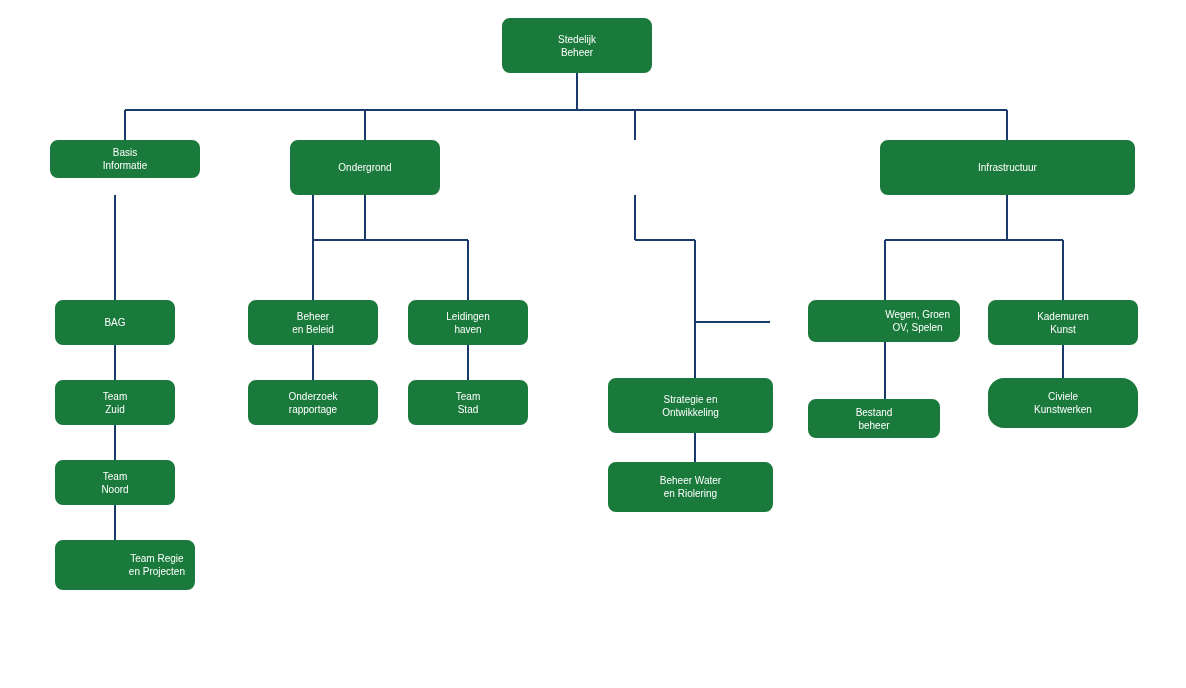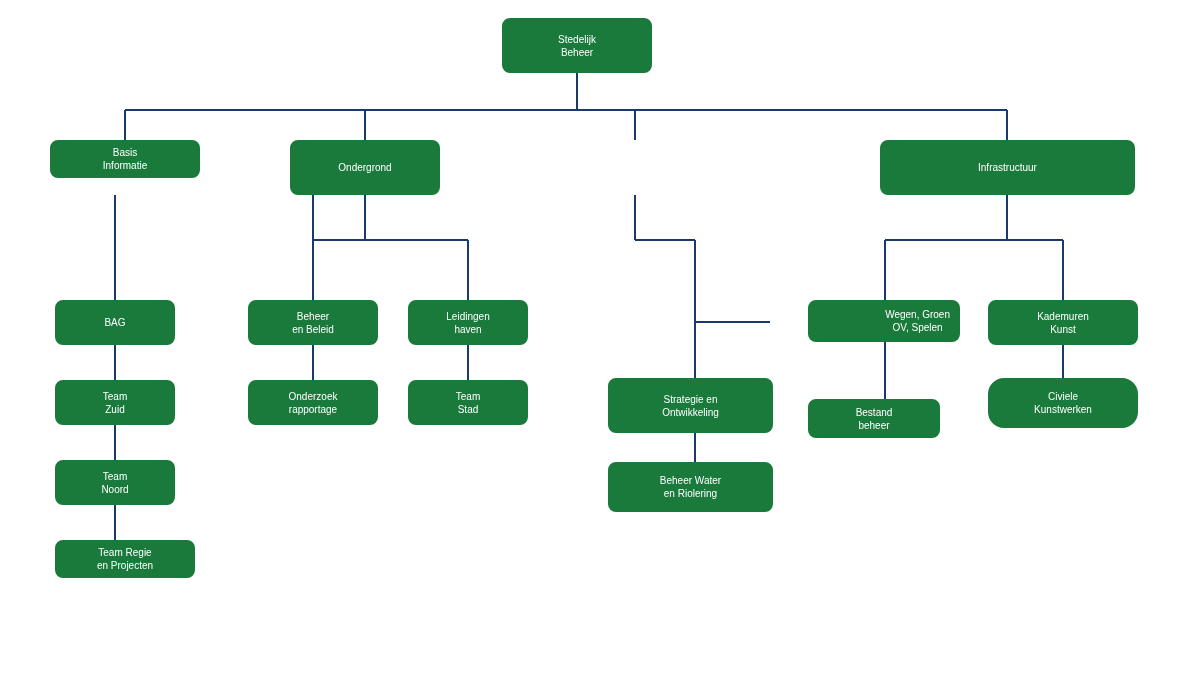--- a/index.html
+++ b/index.html
@@ -113,21 +113,21 @@
 
   <div class="node" style="left:880px; top:140px; width:255px; height:55px;">
     <span>Infrastructuur</span>
   </div>
   <div class="node" style="left:55px; top:380px; width:120px; height:45px;">
     <span>Team<br>Zuid</span>
   </div>
   <div class="node" style="left:55px; top:460px; width:120px; height:45px;">
     <span>Team<br>Noord</span>
   </div>
-  <div class="node" style="left:55px; top:540px; width:140px; height:38px;">
+  <div class="node" style="left:55px; top:540px; width:140px; height:50px;justify-content:flex-end;">
     <span>Team Regie<br>en Projecten</span>
   </div>
 
   <div class="node" style="left:248px; top:300px; width:130px; height:45px;">
     <span>Beheer<br>en Beleid</span>
   </div>
   <div class="node" style="left:248px; top:380px; width:130px; height:45px;padding-left:8px;">
     <span>Onderzoek<br>rapportage</span>
   </div>
 

